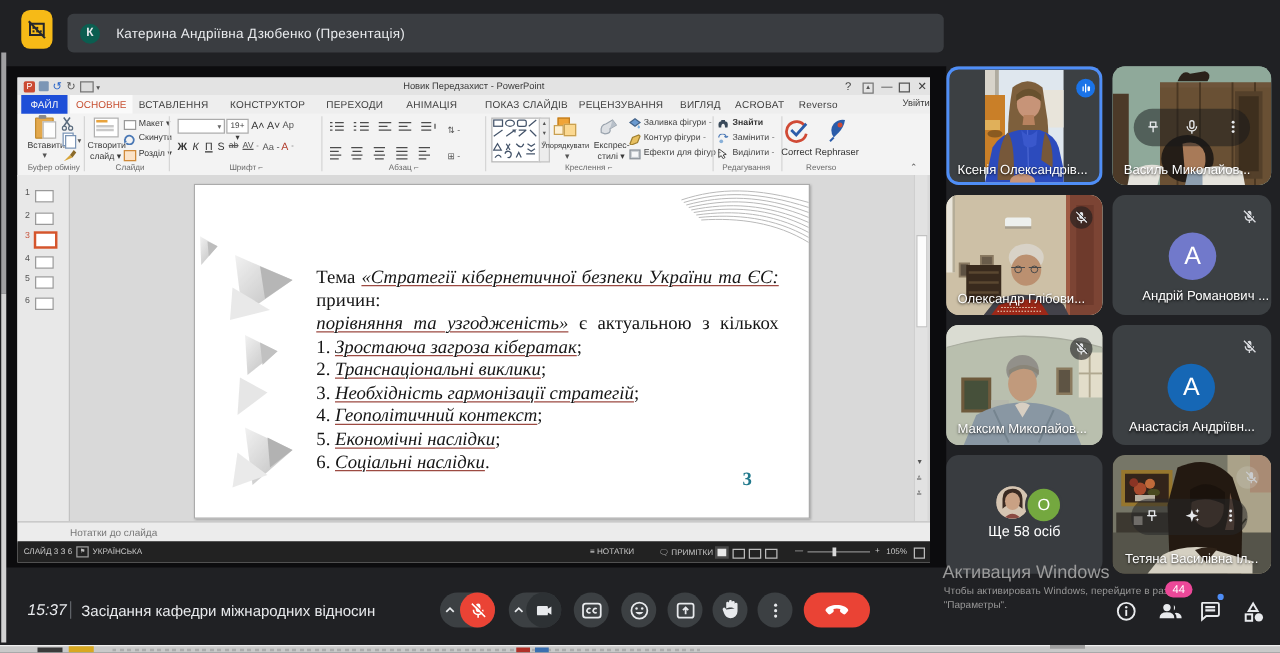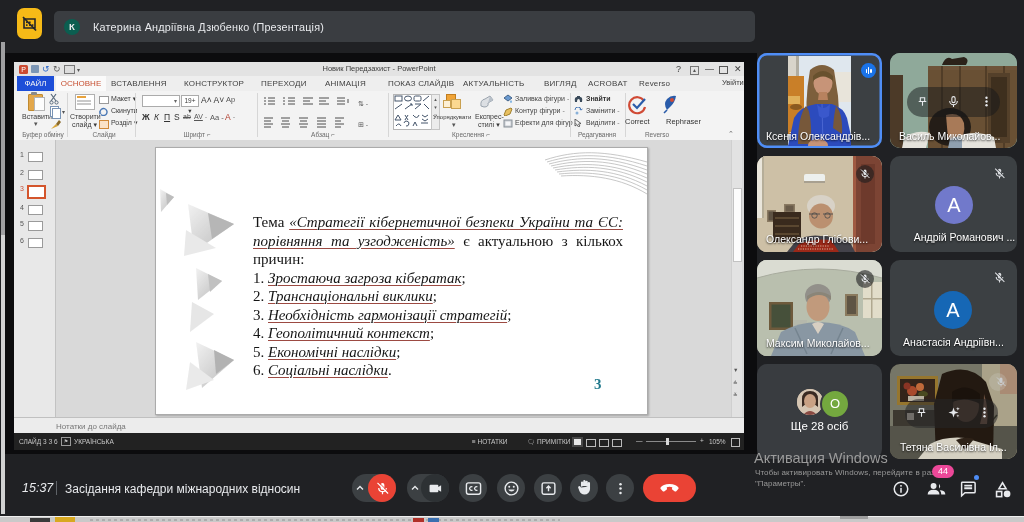--- a/index.html
+++ b/index.html
@@ -54,21 +54,21 @@
   <div class="abs" style="left:720px;top:2px;color:#404040;font-size:9px;">✕</div>
 
   <div class="abs" style="left:0;top:14px;width:730px;height:15px;background:#eeeeee;"></div>
   <div class="abs" style="left:3px;top:14px;width:37px;height:32px;background:#1d4ed8;color:#f5f5f5;font-size:8px;text-align:center;line-height:15px;">ФАЙЛ</div>
   <div class="abs" style="left:42px;top:14px;width:50px;height:15px;background:#fafafa;color:#c75133;font-size:8px;text-align:center;line-height:15px;">ОСНОВНЕ</div>
   <div class="abs" style="left:97px;top:14px;height:15px;color:#3f3f3f;font-size:8px;letter-spacing:.2px;line-height:15px;">ВСТАВЛЕННЯ</div>
   <div class="abs" style="left:170px;top:14px;height:15px;color:#3f3f3f;font-size:8px;letter-spacing:.2px;line-height:15px;">КОНСТРУКТОР</div>
   <div class="abs" style="left:247px;top:14px;height:15px;color:#3f3f3f;font-size:8px;letter-spacing:.2px;line-height:15px;">ПЕРЕХОДИ</div>
   <div class="abs" style="left:311px;top:14px;height:15px;color:#3f3f3f;font-size:8px;letter-spacing:.2px;line-height:15px;">АНІМАЦІЯ</div>
   <div class="abs" style="left:374px;top:14px;height:15px;color:#3f3f3f;font-size:8px;letter-spacing:.2px;line-height:15px;">ПОКАЗ СЛАЙДІВ</div>
-  <div class="abs" style="left:449px;top:14px;height:15px;color:#3f3f3f;font-size:8px;letter-spacing:.2px;line-height:15px;">АКТУАЛЬНІСТЬ</div>
+  <div class="abs" style="left:449px;top:14px;height:15px;color:#3f3f3f;font-size:8px;letter-spacing:.2px;line-height:15px;">РЕЦЕНЗУВАННЯ</div>
   <div class="abs" style="left:530px;top:14px;height:15px;color:#3f3f3f;font-size:8px;letter-spacing:.2px;line-height:15px;">ВИГЛЯД</div>
   <div class="abs" style="left:574px;top:14px;height:15px;color:#3f3f3f;font-size:8px;letter-spacing:.2px;line-height:15px;">ACROBAT</div>
   <div class="abs" style="left:625px;top:14px;height:15px;color:#3f3f3f;font-size:8px;letter-spacing:.2px;line-height:15px;">Reverso</div>
   <div class="abs" style="left:708px;top:16px;color:#3c3c3c;font-size:7.5px;">Увійти</div>
 
   <div class="abs" id="ribbon" style="left:0;top:29px;width:730px;height:49px;background:#f3f3f3;border-bottom:1px solid #c9c9c9;font-size:7px;color:#3a3a3a;">
 
     <div class="abs" style="left:14px;top:3px;width:13px;height:15px;background:#e3a84c;border:1px solid #c08a30;border-radius:1px;"></div>
     <div class="abs" style="left:17px;top:1px;width:6px;height:3px;background:#8a8a8a;border-radius:1px;"></div>
     <div class="abs" style="left:20px;top:6px;width:9px;height:12px;background:#fdfdfd;border:1px solid #b5b5b5;"></div>
@@ -209,21 +209,21 @@
     <svg class="abs" style="left:613px;top:4px;" width="20" height="20" viewBox="0 0 20 20">
         <path d="M17 6 A8 8 0 1 0 18 12" stroke="#d04a35" stroke-width="2.2" fill="none"></path>
         <path d="M6 9 L10 13 L18 4" stroke="#2a5caa" stroke-width="2.2" fill="none"></path>
       </svg>
     <div class="abs" style="left:611px;top:26px;font-size:7.5px;color:#333;">Correct</div>
     <svg class="abs" style="left:643px;top:3px;" width="20" height="21" viewBox="0 0 20 21">
         <path d="M10 16 Q6 10 10 5 Q14 1 19 2 Q18 8 14 12 Q12 14 10 16 Z" fill="#2a5caa"></path>
         <path d="M10 16 L7 19" stroke="#2a5caa" stroke-width="1.6"></path>
         <circle cx="15" cy="6" r="2" fill="#d04a35"></circle>
       </svg>
-    <div class="abs" style="left:652px;top:26px;font-size:7.5px;color:#333;">Rephraser</div>
+    <div class="abs" style="left:638px;top:26px;font-size:7.5px;color:#333;">Rephraser</div>
 
     <div class="abs" style="left:6px;top:40px;width:46px;text-align:center;color:#6a6a6a;font-size:6.5px;">Буфер обміну ⌐</div>
     <div class="abs" style="left:70px;top:40px;width:40px;text-align:center;color:#6a6a6a;font-size:6.5px;">Слайди</div>
     <div class="abs" style="left:160px;top:40px;width:46px;text-align:center;color:#6a6a6a;font-size:6.5px;">Шрифт ⌐</div>
     <div class="abs" style="left:286px;top:40px;width:46px;text-align:center;color:#6a6a6a;font-size:6.5px;">Абзац ⌐</div>
     <div class="abs" style="left:432px;top:40px;width:50px;text-align:center;color:#6a6a6a;font-size:6.5px;">Креслення ⌐</div>
     <div class="abs" style="left:558px;top:40px;width:50px;text-align:center;color:#6a6a6a;font-size:6.5px;">Редагування</div>
     <div class="abs" style="left:620px;top:40px;width:46px;text-align:center;color:#6a6a6a;font-size:6.5px;">Reverso</div>
     <div class="abs" style="left:714px;top:39px;color:#666;font-size:7px;">⌃</div>
   </div>
@@ -278,22 +278,22 @@
         <path d="M36 118 L58 130 L34 148 Z" fill="#e0e0e0"></path>
         <path d="M40 158 L78 176 L46 204 Z" fill="url(#g1)"></path>
         <path d="M58 166 L78 176 L60 190 Z" fill="#a0a0a0"></path>
         <path d="M34 178 L58 196 L30 206 Z" fill="#e6e6e6"></path>
       </g>
     </svg>
 
 
     <div class="abs" style="left:97px;top:65px;width:370px;font-size:15px;color:#151515;line-height:18.5px;text-decoration-color:#9c4a42;">
       <div style="text-align:justify;text-align-last:justify;">Тема <u>«Стратегії кібернетичної безпеки України та ЄС:</u></div>
+      <div>причин:</div>
       <div style="text-align:justify;text-align-last:justify;"><u>порівняння та узгодженість»</u> є актуальною з кількох</div>
-      <div>причин:</div>
       <div>1. <u>Зростаюча загроза кібератак</u>;</div>
       <div>2. <u>Транснаціональні виклики</u>;</div>
       <div>3. <u>Необхідність гармонізації стратегій</u>;</div>
       <div>4. <u>Геополітичний контекст</u>;</div>
       <div>5. <u>Економічні наслідки</u>;</div>
       <div>6. <u>Соціальні наслідки</u>.</div>
     </div>
     <div class="abs" style="left:438px;top:228px;font-size:15px;font-weight:700;color:#21798c;">3</div>
   </div>
 
@@ -494,21 +494,21 @@
 <div class="abs" style="left:757px;top:364px;width:125px;height:95px;border-radius:10px;background:#393c40;overflow:hidden;">
   <div class="abs" style="left:40px;top:25px;width:26px;height:26px;border-radius:50%;background:#cbb9a8;overflow:hidden;">
     <svg width="26" height="26" viewBox="0 0 26 26">
       <rect width="26" height="26" fill="#d5c5b2"></rect>
       <path d="M5 10 Q5 2 13 2 Q21 2 21 10 L21 18 Q17 14 13 15 Q9 14 5 18 Z" fill="#3a2a22"></path>
       <ellipse cx="13" cy="12" rx="6" ry="7" fill="#c9a184"></ellipse>
       <path d="M6 26 Q13 18 20 26 Z" fill="#8a4a42"></path>
     </svg>
   </div>
   <div class="abs" style="left:63px;top:25px;width:26px;height:26px;border-radius:50%;background:#74a83f;border:2px solid #393c40;color:#fff;font-size:13px;text-align:center;line-height:26px;">O</div>
-  <div class="abs" style="left:0;top:56px;width:125px;text-align:center;color:#fff;font-size:11.5px;font-weight:500;">Ще 28 осіб</div>
+  <div class="abs" style="left:0;top:56px;width:125px;text-align:center;color:#fff;font-size:11.5px;font-weight:500;">Ще 58 осіб</div>
 </div>
 
 <div class="abs" style="left:890px;top:364px;width:127px;height:95px;border-radius:10px;overflow:hidden;background:#241e19;">
   <svg class="abs" style="left:0;top:0;" width="127" height="95" viewBox="0 0 127 95">
     <rect width="127" height="95" fill="#767667"></rect>
     <rect x="92" y="0" width="35" height="95" fill="#aaa289"></rect>
     <rect x="110" y="0" width="17" height="30" fill="#a98b74"></rect>
     <path d="M98 85 q-2 -18 4 -30 M102 85 q4 -16 0 -28 M100 60 l-6 -8 M101 58 l6 -7" stroke="#3c3c28" stroke-width="1.5" fill="none"></path>
     <rect x="7" y="12" width="41" height="29" fill="#96762e"></rect>
     <rect x="10" y="15" width="35" height="23" fill="#33241a"></rect>

